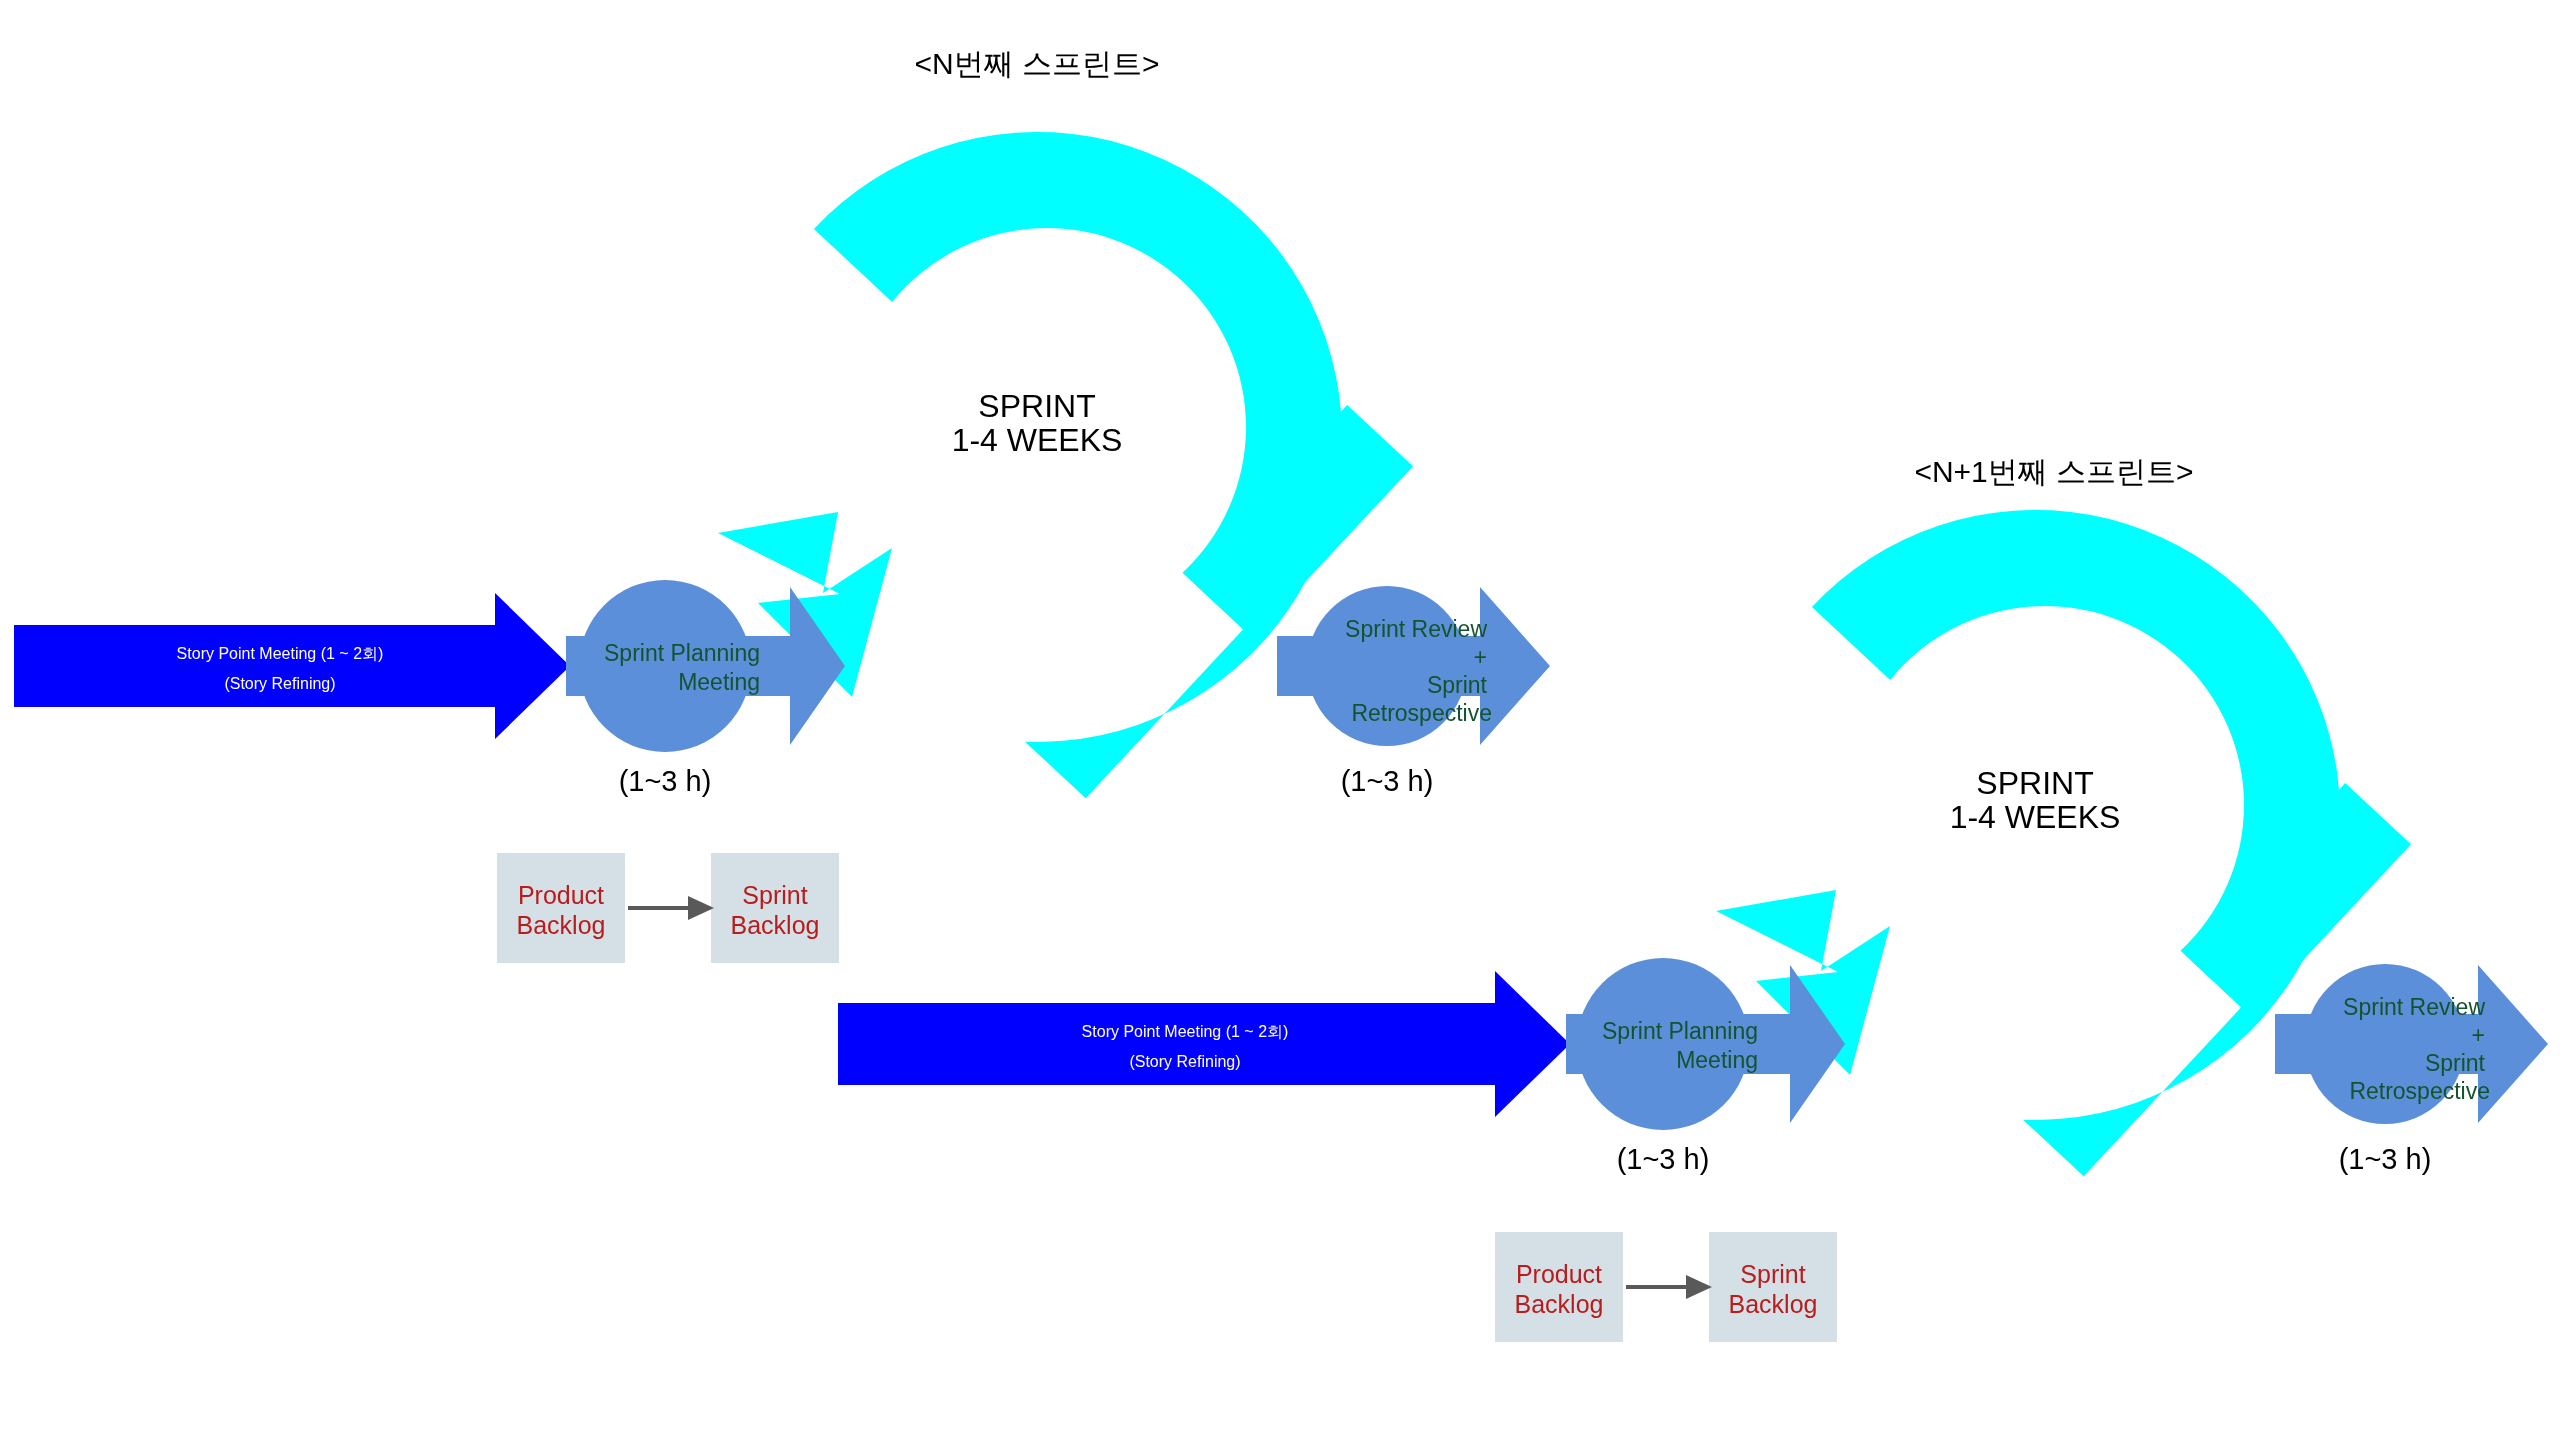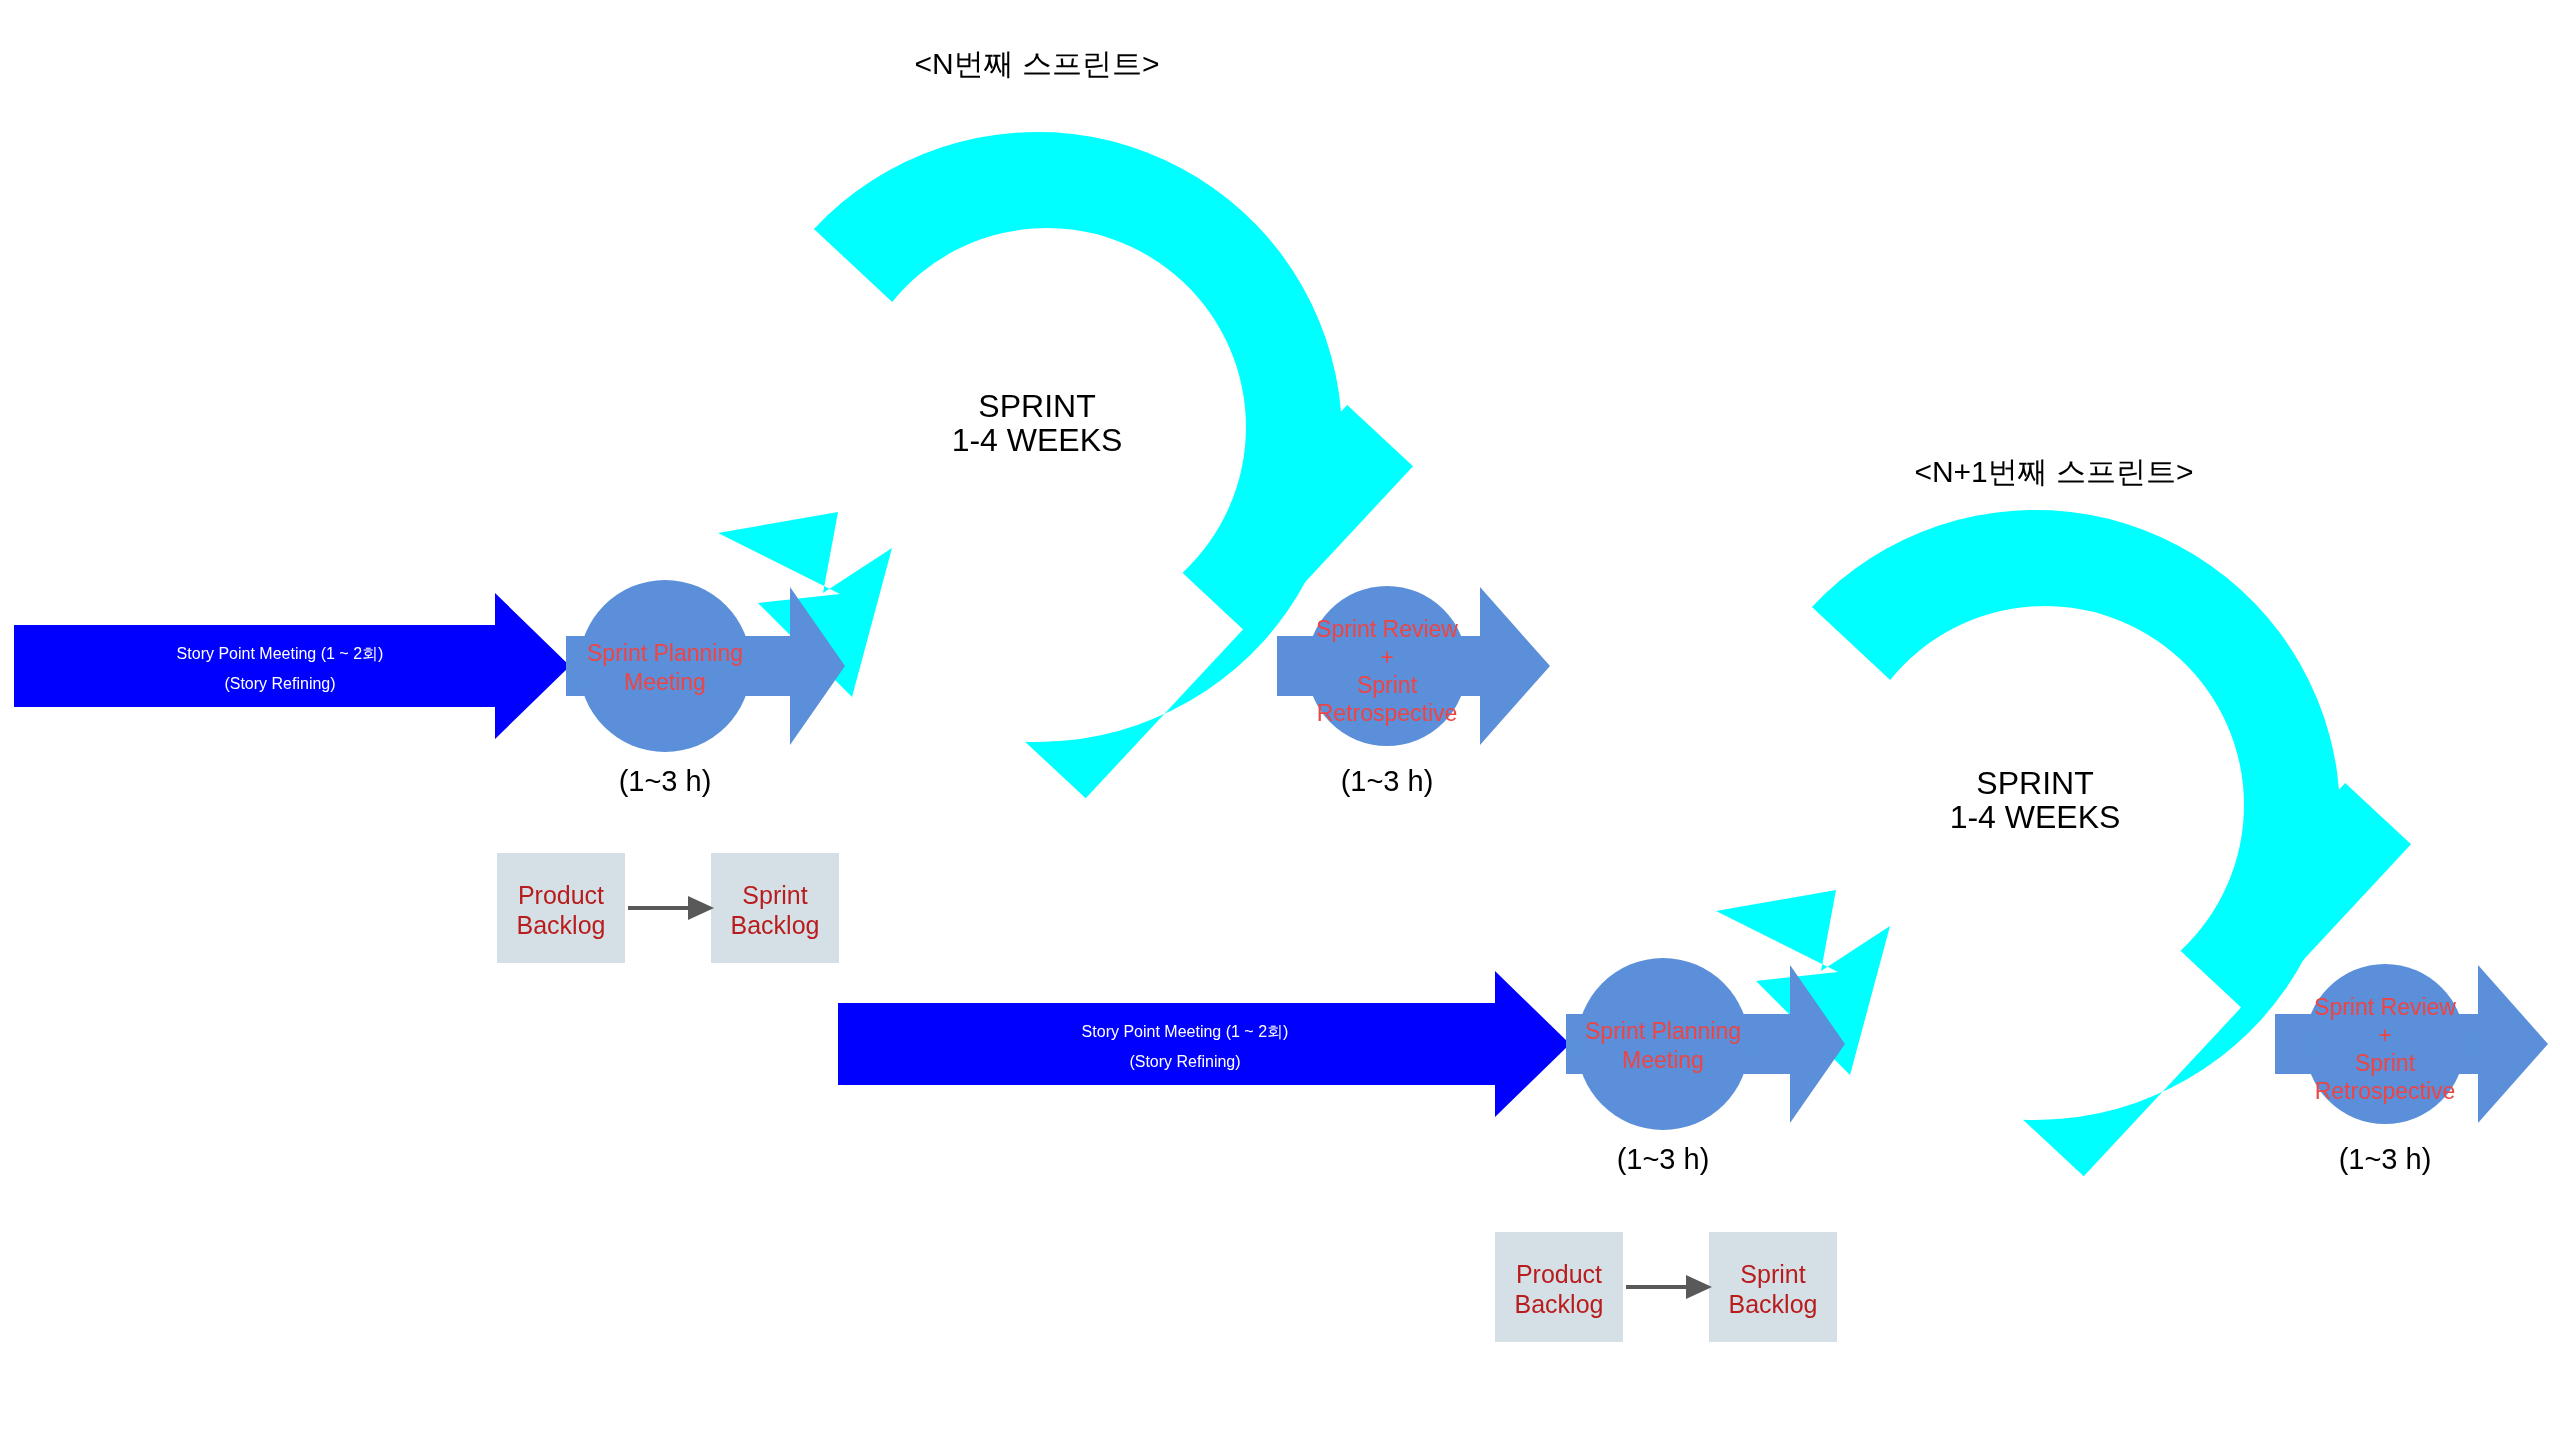--- a/index.html
+++ b/index.html
@@ -39,22 +39,22 @@
   .sprint-center {
     font-size: 32px;
     font-weight: 400;
   }
   .duration {
     font-size: 29px;
     font-weight: 400;
   }
   .node-label {
     position: absolute;
-    color: #ef4444;
-    text-align: center;
+    color: #14532d;
+    text-align: right;
     font-size: 23px;
     line-height: 1.25;
     white-space: pre;
     font-weight: 400;
   }
   .arrow-label {
     position: absolute;
     color: #ffffff;
     text-align: center;
     font-size: 16px;

